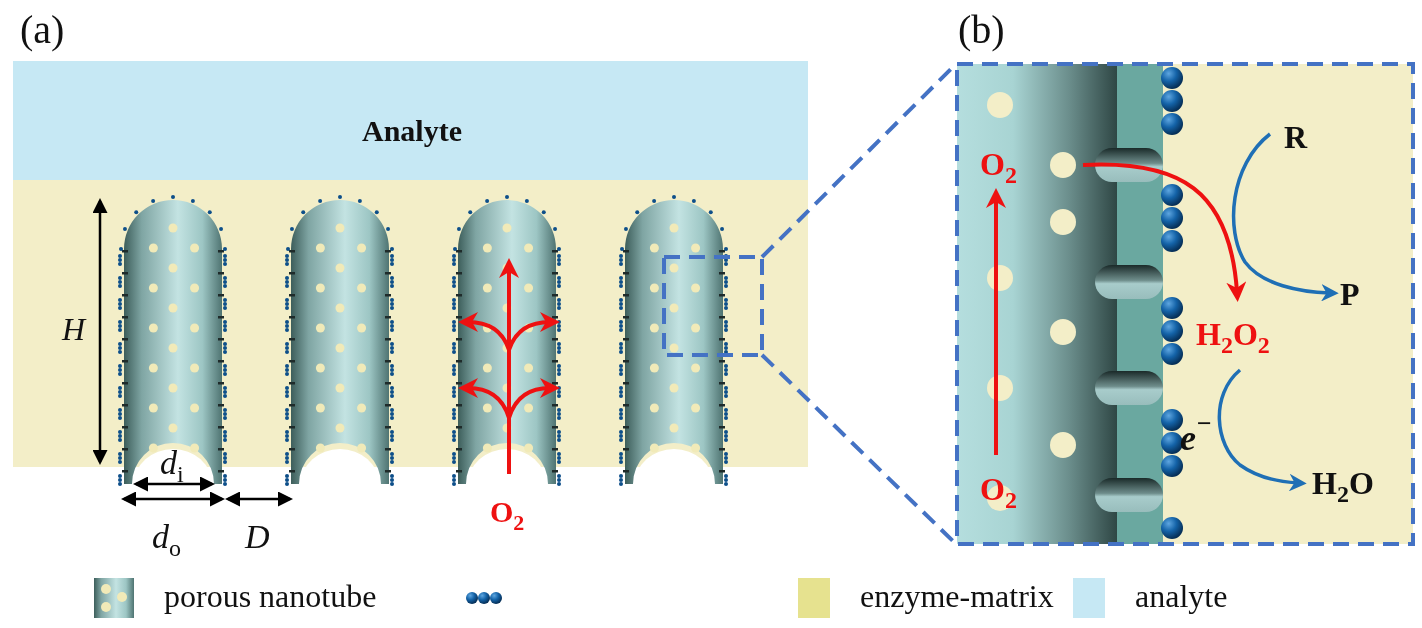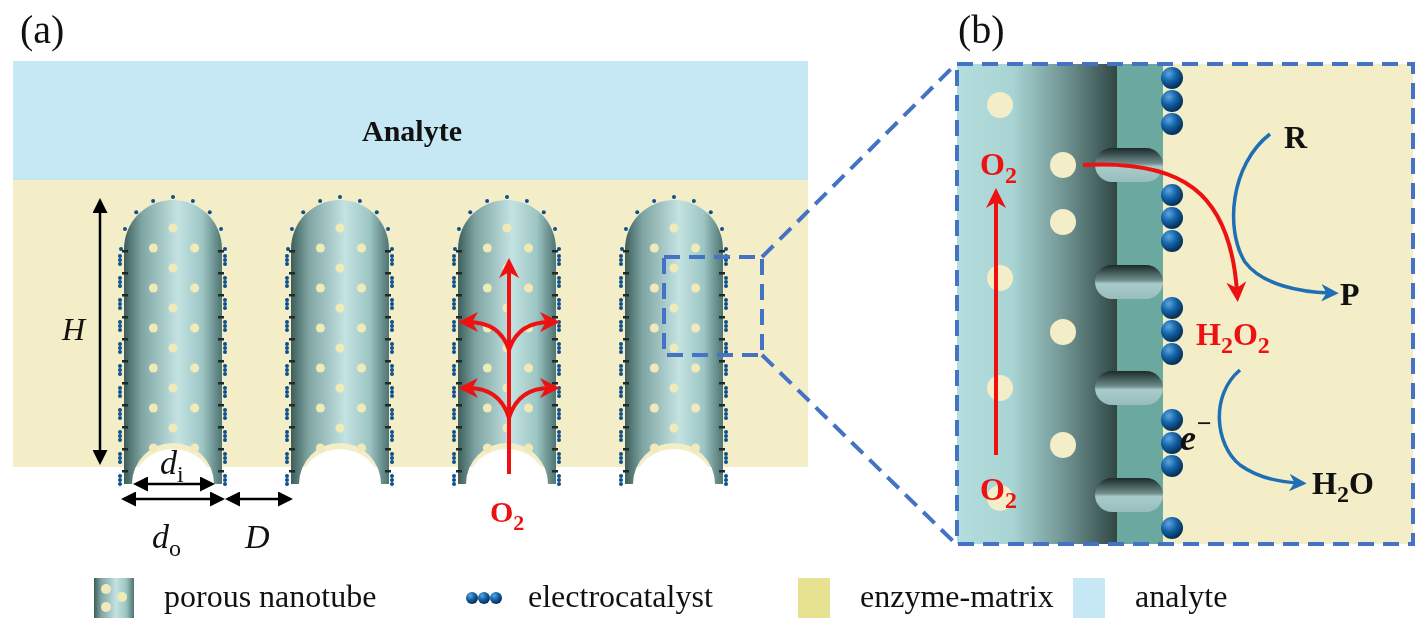--- a/index.html
+++ b/index.html
@@ -625,21 +625,20 @@
         <circle cx="12" cy="29" r="5" fill="#f1eab8"></circle>
     </svg>
     <span>porous nanotube</span>
   </div>
   <div class="legend-item" style="left:464px;">
     <svg class="sw" width="40" height="40" style="margin-right:24px;">
       <circle cx="8" cy="20" r="6" fill="url(#ballGrad)"></circle>
         <circle cx="20" cy="20" r="6" fill="url(#ballGrad)"></circle>
         <circle cx="32" cy="20" r="6" fill="url(#ballGrad)"></circle>
     </svg>
-    <span>electrocatalyst</span>
   </div>
   <div class="legend-item" style="left:798px;">
     <span class="sw" style="width:32px;height:40px;background:#e6e28f;"></span>
     <span>enzyme-matrix</span>
   </div>
   <div class="legend-item" style="left:1073px;">
     <span class="sw" style="width:32px;height:40px;background:#c6e8f4;"></span>
     <span>analyte</span>
   </div>
 </div>

